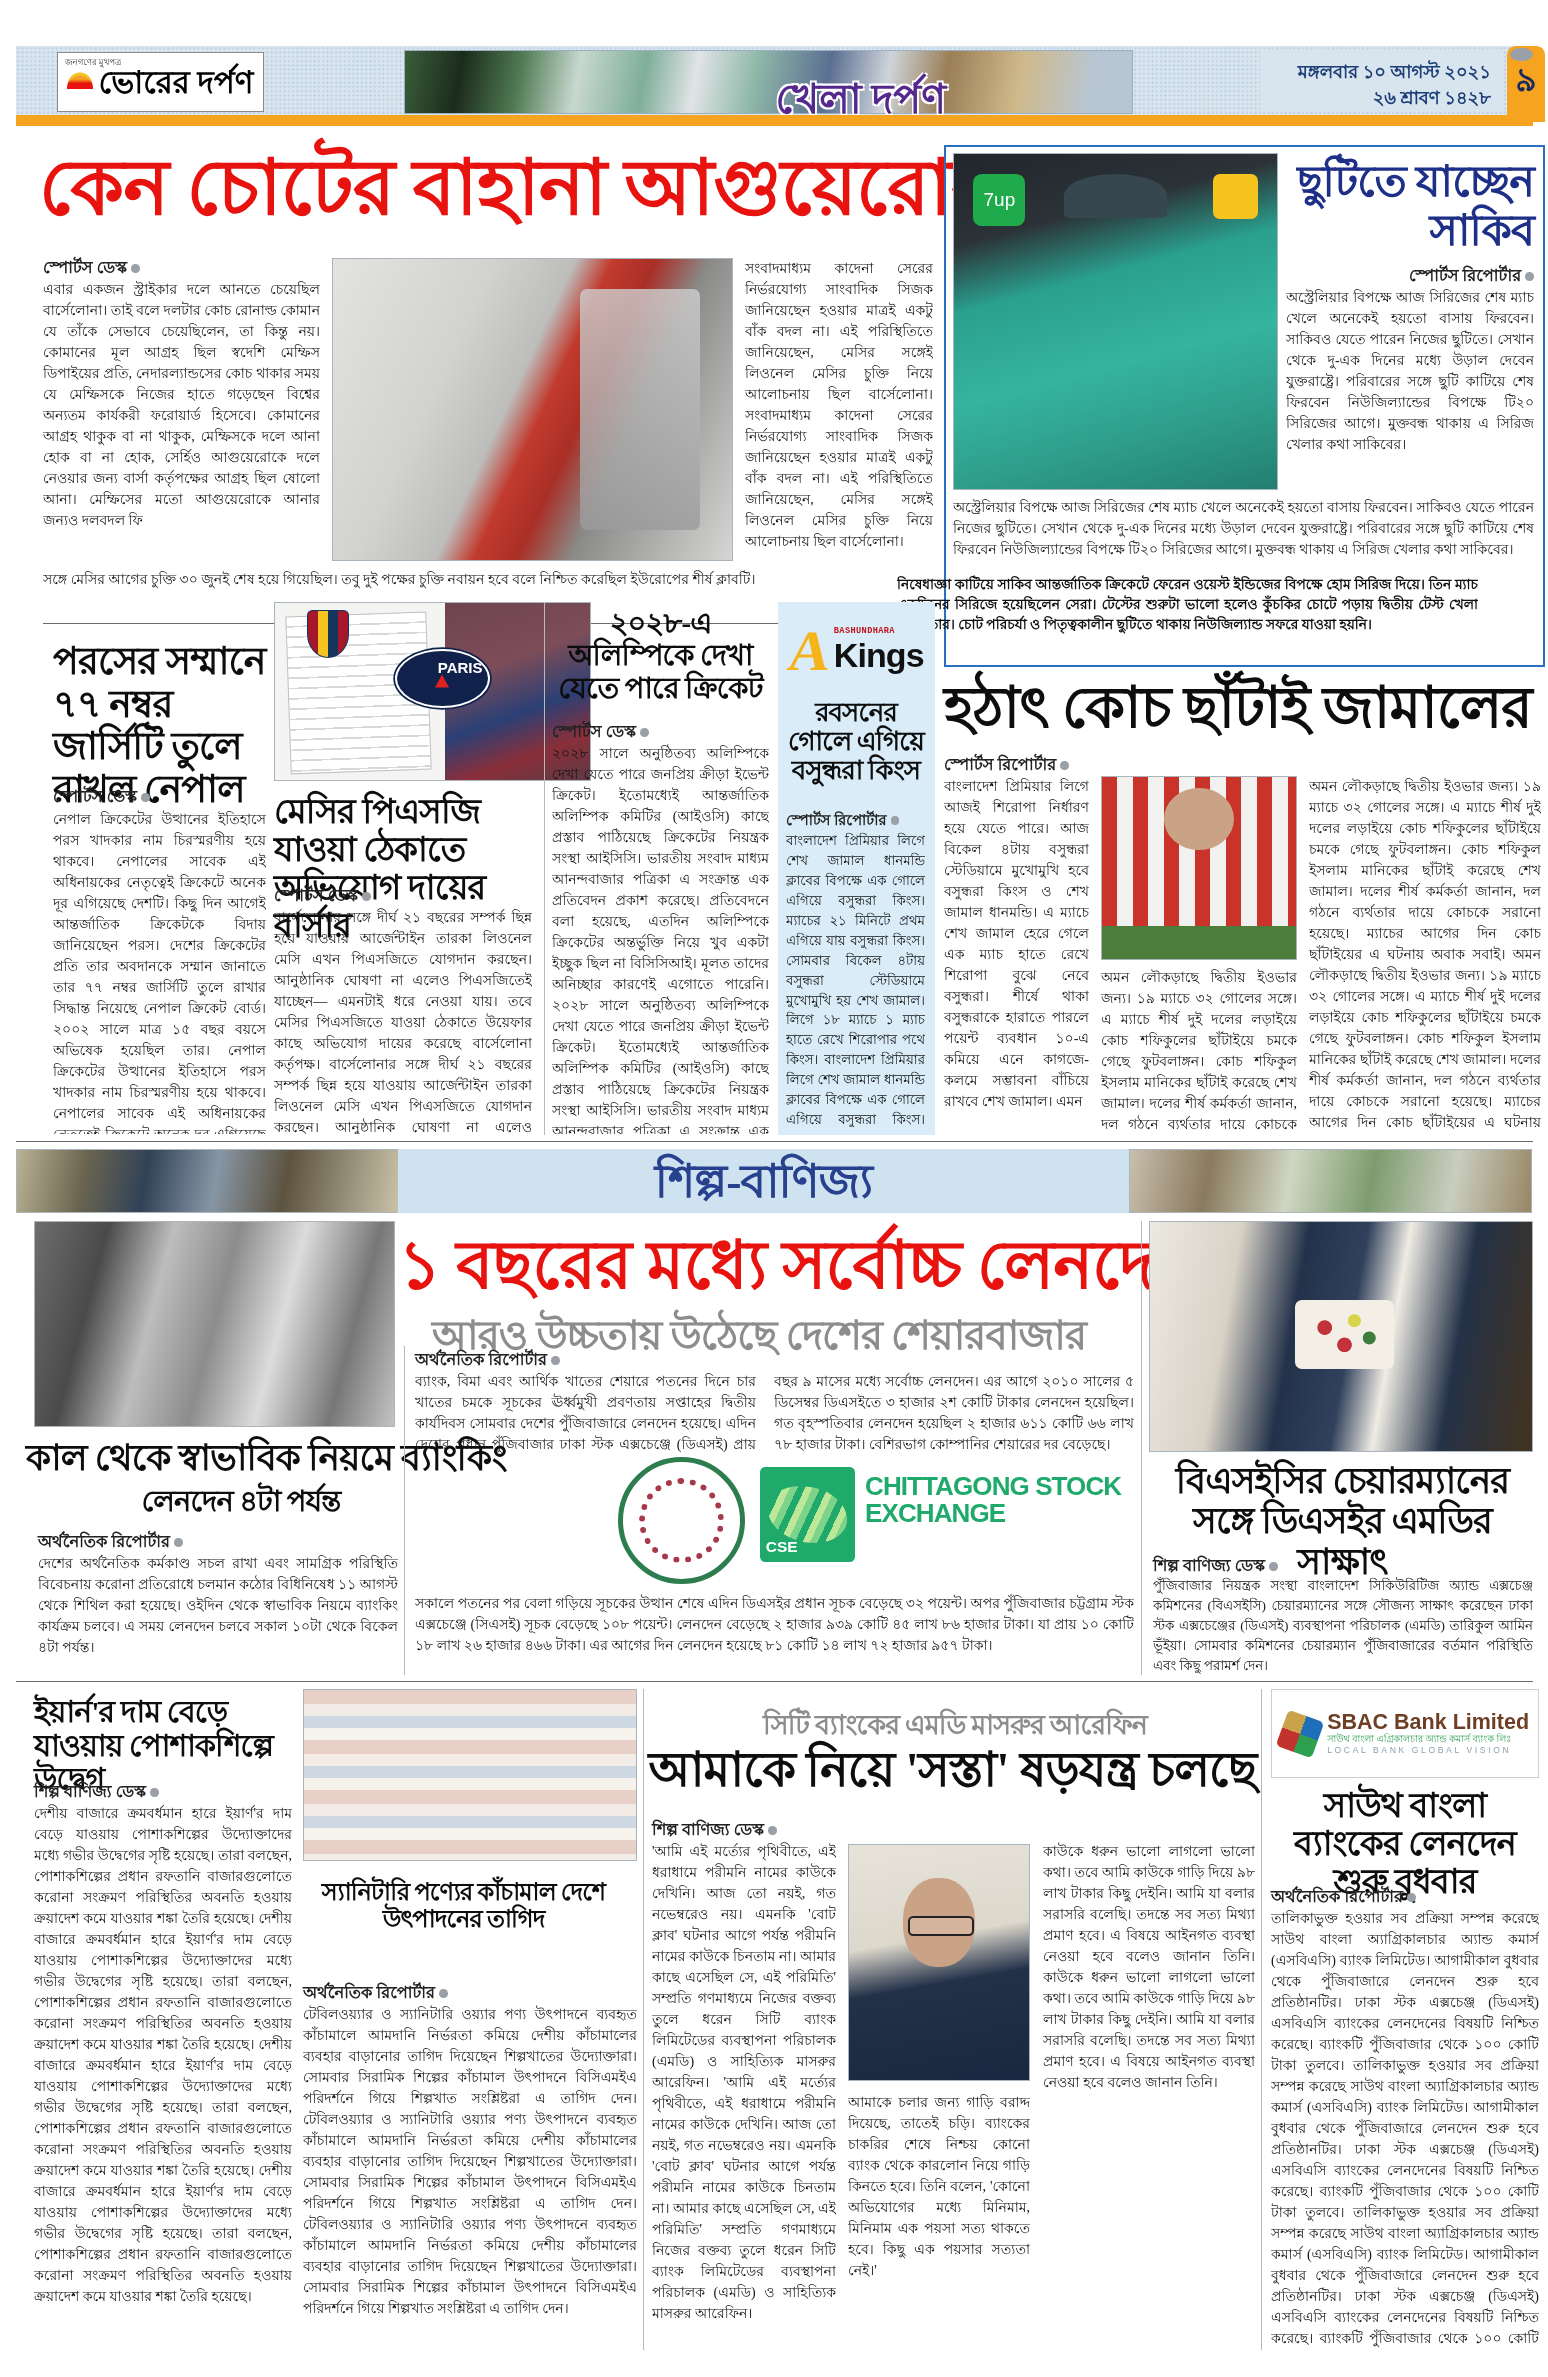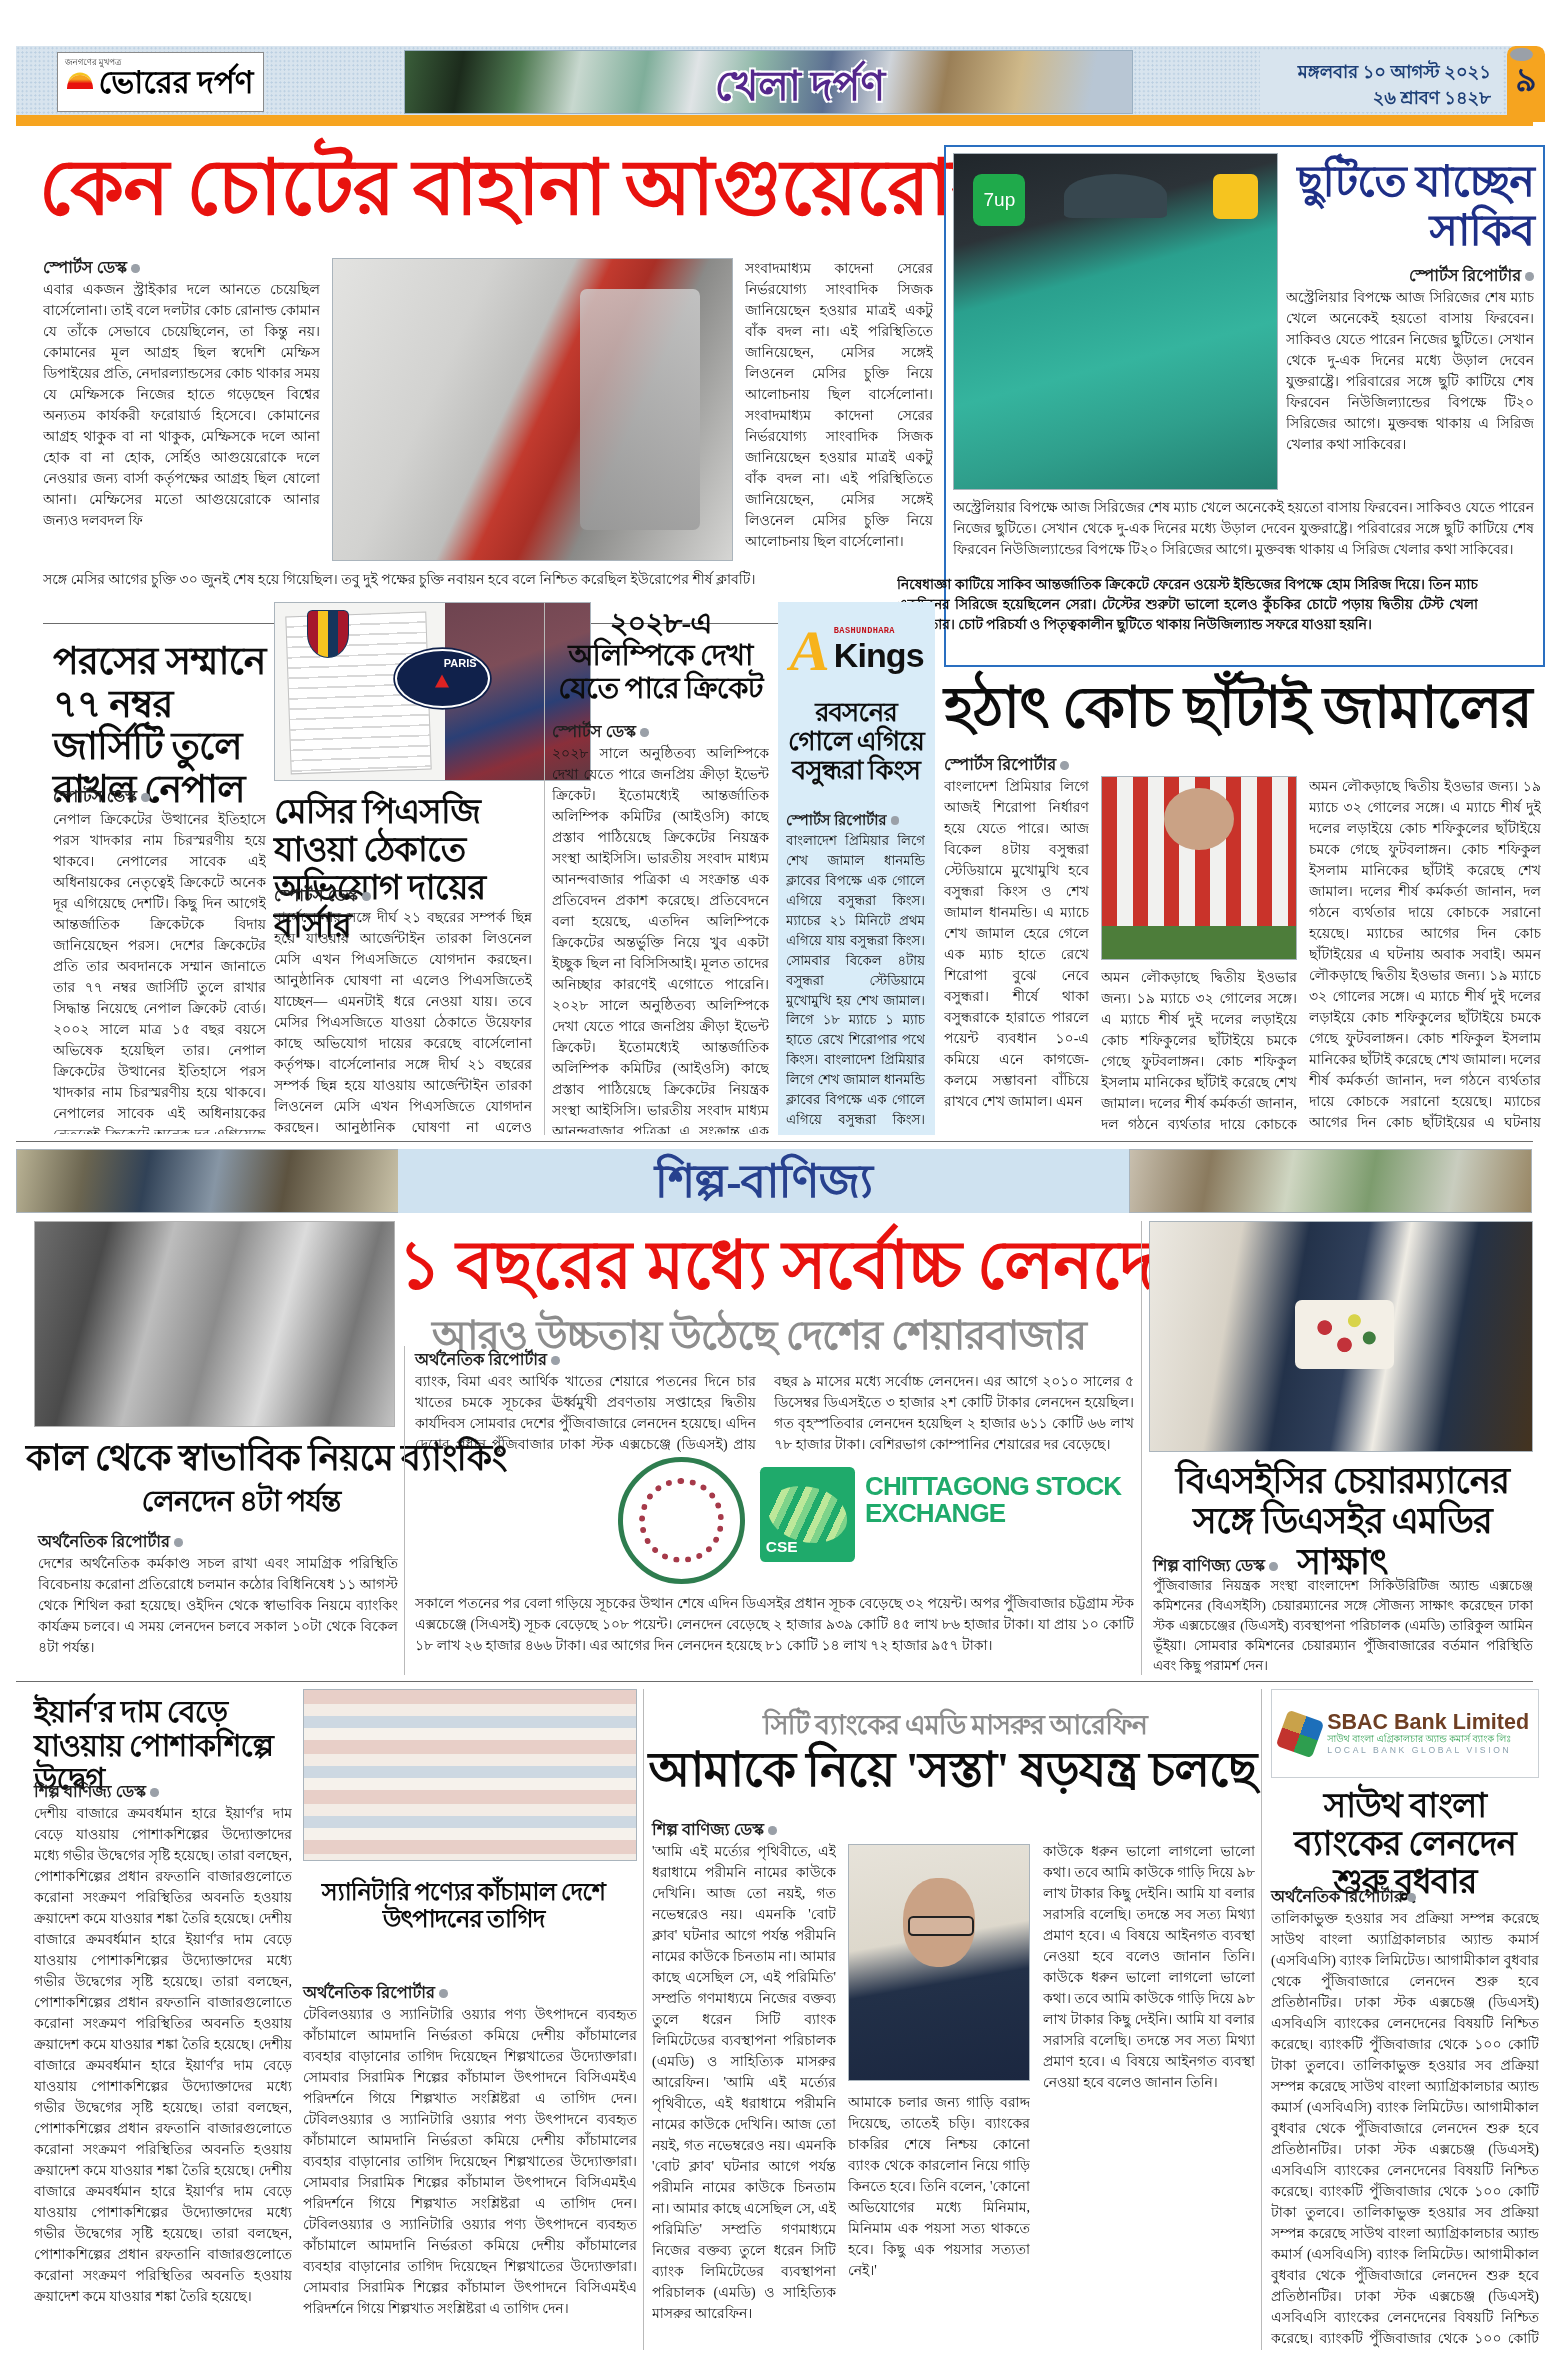--- a/index.html
+++ b/index.html
@@ -86,21 +86,21 @@
 
   <div class="abs top-strip" style="left:15.5px;top:46px;width:1517px;height:69px;"></div>
 
   <div class="abs masthead-box" style="left:57px;top:52px;width:205px;height:58px;">
     <span class="masthead-tagline">জনগণের মুখপত্র</span>
     <span class="sun"></span>
     <span class="masthead-title">ভোরের দর্পণ</span>
   </div>
 
   <div class="abs collage" style="left:404px;top:50px;width:727px;height:62px;"></div>
-  <div class="abs section-logo" style="left:654px;top:54px;width:292px;height:55px;text-align:center;">খেলা দর্পণ</div>
+  <div class="abs section-logo" style="left:654px;top:67px;width:292px;height:55px;text-align:right;">খেলা দর্পণ</div>
 
   <div class="abs date-box" style="left:1260px;top:50px;width:243px;height:62px;">
     <div>মঙ্গলবার ১০ আগস্ট ২০২১</div>
     <div>২৬ শ্রাবণ ১৪২৮</div>
   </div>
 
   <div class="abs page-tab" style="left:1507px;top:46px;width:38px;height:76px;">
     <span class="curl"></span>
     <span>৯</span>
   </div>
@@ -144,21 +144,21 @@
   <div class="abs hl hl-black" style="left:53px;top:640px;width:217px;font-size:38px;">পরসের সম্মানে ৭৭ নম্বর জার্সিটি তুলে রাখল নেপাল</div>
   <div class="abs byline" style="left:53px;top:784px;">
     <span>স্পোর্টস ডেস্ক</span><span class="dot"></span>
   </div>
   <div class="abs body-text" style="left:53px;top:809px;width:213px;height:325px;">নেপাল ক্রিকেটের উত্থানের ইতিহাসে পরস খাদকার নাম চিরস্মরণীয় হয়ে থাকবে। নেপালের সাবেক এই অধিনায়কের নেতৃত্বেই ক্রিকেটে অনেক দূর এগিয়েছে দেশটি। কিছু দিন আগেই আন্তর্জাতিক ক্রিকেটকে বিদায় জানিয়েছেন পরস। দেশের ক্রিকেটের প্রতি তার অবদানকে সম্মান জানাতে তার ৭৭ নম্বর জার্সিটি তুলে রাখার সিদ্ধান্ত নিয়েছে নেপাল ক্রিকেট বোর্ড। ২০০২ সালে মাত্র ১৫ বছর বয়সে অভিষেক হয়েছিল তার। নেপাল ক্রিকেটের উত্থানের ইতিহাসে পরস খাদকার নাম চিরস্মরণীয় হয়ে থাকবে। নেপালের সাবেক এই অধিনায়কের নেতৃত্বেই ক্রিকেটে অনেক দূর এগিয়েছে দেশটি। কিছু দিন আগেই আন্তর্জাতিক ক্রিকেটকে বিদায় জানিয়েছেন পরস। দেশের ক্রিকেটের প্রতি তার অবদানকে সম্মান জানাতে তার ৭৭ নম্বর জার্সিটি তুলে রাখার সিদ্ধান্ত নিয়েছে নেপাল ক্রিকেট বোর্ড। ২০০২ সালে মাত্র ১৫ বছর বয়সে অভিষেক হয়েছিল তার।</div>
 
   <div class="abs photo ph-docs" style="left:274px;top:602px;width:317px;height:179px;">
     <div class="paper"></div>
     <div class="crest"></div>
     <div class="messi"></div>
-    <div class="psg-circle" style="left:38%;top:26%;width:55px;height:55px;font-size:11px;line-height:2.2;padding-left:36px;">PARIS<span class="tri"></span></div>
+    <div class="psg-circle" style="left:38%;top:26%;width:55px;height:55px;font-size:15px;line-height:2.2;padding-left:36px;">PARIS<span class="tri"></span></div>
   </div>
   <div class="abs hl hl-black" style="left:274px;top:793px;width:258px;font-size:34px;">মেসির পিএসজি যাওয়া ঠেকাতে অভিযোগ দায়ের বার্সার</div>
   <div class="abs byline" style="left:274px;top:883px;">
     <span>স্পোর্টস ডেস্ক</span><span class="dot"></span>
   </div>
   <div class="abs body-text" style="left:274px;top:907px;width:258px;height:227px;">বার্সেলোনার সঙ্গে দীর্ঘ ২১ বছরের সম্পর্ক ছিন্ন হয়ে যাওয়ায় আর্জেন্টাইন তারকা লিওনেল মেসি এখন পিএসজিতে যোগদান করছেন। আনুষ্ঠানিক ঘোষণা না এলেও পিএসজিতেই যাচ্ছেন— এমনটাই ধরে নেওয়া যায়। তবে মেসির পিএসজিতে যাওয়া ঠেকাতে উয়েফার কাছে অভিযোগ দায়ের করেছে বার্সেলোনা কর্তৃপক্ষ। বার্সেলোনার সঙ্গে দীর্ঘ ২১ বছরের সম্পর্ক ছিন্ন হয়ে যাওয়ায় আর্জেন্টাইন তারকা লিওনেল মেসি এখন পিএসজিতে যোগদান করছেন। আনুষ্ঠানিক ঘোষণা না এলেও পিএসজিতেই যাচ্ছেন— এমনটাই ধরে নেওয়া যায়। তবে মেসির পিএসজিতে যাওয়া ঠেকাতে উয়েফার কাছে অভিযোগ দায়ের করেছে বার্সেলোনা কর্তৃপক্ষ।</div>
 
   <div class="abs vline" style="left:544px;top:602px;height:533px;"></div>
 
   <div class="abs hl hl-black center" style="left:552px;top:607px;width:217px;font-size:29px;">২০২৮-এ অলিম্পিকে দেখা যেতে পারে ক্রিকেট</div>

